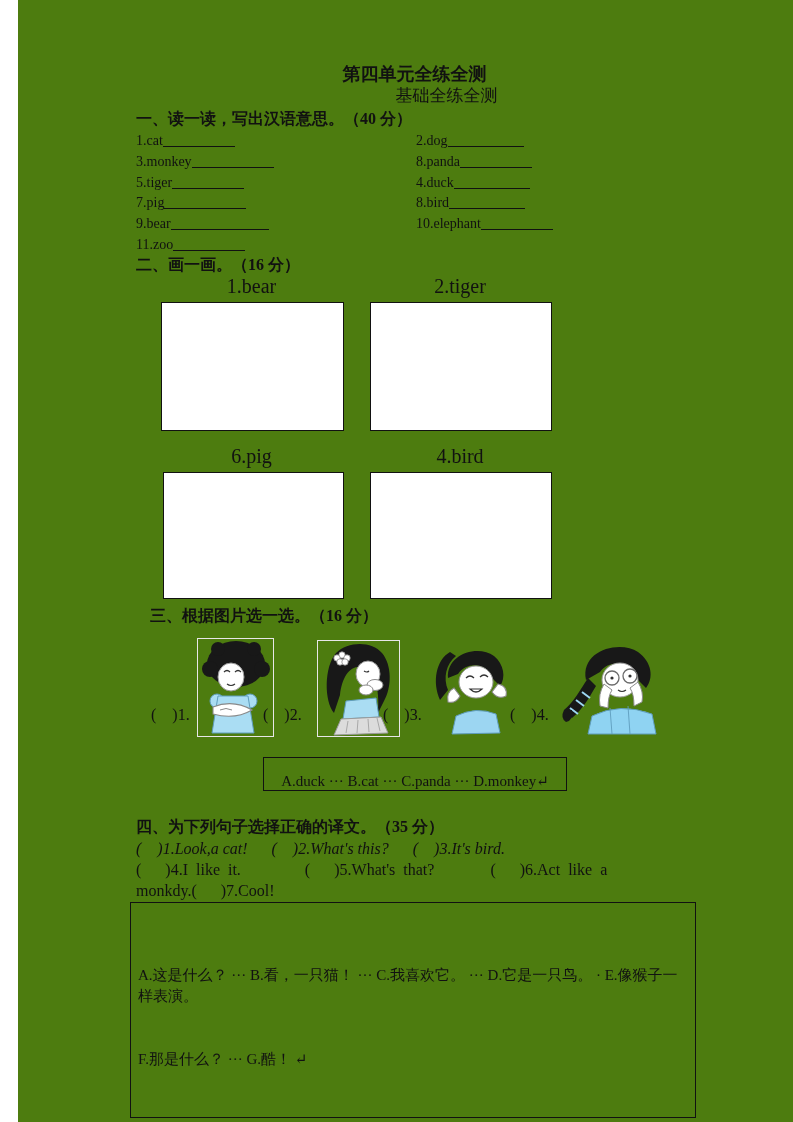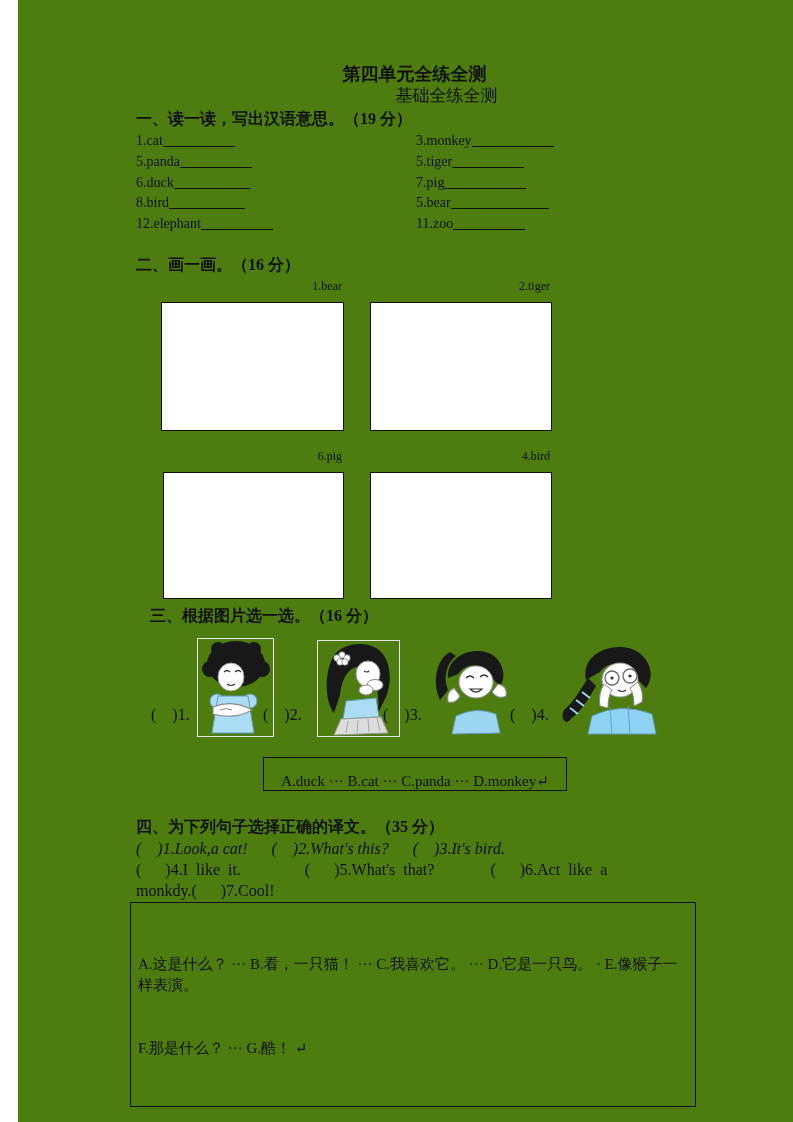--- a/index.html
+++ b/index.html
@@ -18,21 +18,21 @@
   .s1grid{
     top:130px;left:118px;width:474px;
     display:grid;grid-template-columns:280px 194px;grid-auto-rows:20.8px;
     font-size:14px;
   }
   .item{white-space:nowrap;}
   .blank{display:inline-block;width:72px;height:14px;border-bottom:1.4px solid #111;transform:translateY(2px);}
   .blank.w82{width:82px;}
   .blank.w98{width:98px;}
   .blank.w76{width:76px;}
-  .boxlabel{font-size:12px;text-align:right;line-height:18px;}
+  .boxlabel{font-size:20px;text-align:center;line-height:18px;}
   .bl1a{top:277px;left:143px;width:181px;}
   .bl1b{top:277px;left:352px;width:180px;}
   .bl2a{top:447px;left:143px;width:181px;}
   .bl2b{top:447px;left:352px;width:180px;}
   .drawbox{border:1.6px solid #111;background:#fff;}
   .db1{top:302px;left:143px;width:181px;height:127px;}
   .db2{top:302px;left:352px;width:180px;height:127px;}
   .db3{top:472px;left:145px;width:179px;height:125px;}
   .db4{top:472px;left:352px;width:180px;height:125px;}
   .piclabel{font-size:16px;white-space:pre;top:705px;line-height:20px;}
@@ -45,42 +45,43 @@
   .pic4{top:636px;left:540px;width:100px;height:100px;}
   .optbox1{
     top:757px;left:245px;width:302px;height:32px;border:1.4px solid #111;
     display:flex;align-items:flex-end;justify-content:center;
     font-size:15px;white-space:pre;
   }
   .s4line{font-size:16px;line-height:21px;white-space:pre;left:118px;width:562px;}
   .l1{top:838px;font-style:italic;} .l2{top:859px;} .l3{top:880px;}
   .optbox2{
     top:902px;left:112px;width:566px;border:1.6px solid #111;box-sizing:border-box;
-    padding:9px 7px 5px 7px;font-size:15px;line-height:21px;white-space:pre-wrap;
+    padding:20px 7px 5px 7px;font-size:15px;line-height:21px;white-space:pre-wrap;
   }
 </style>
 </head>
 <body>
 
 <div class="page">
 
   <div class="abs title">第四单元全练全测</div>
   <div class="abs subtitle">基础全练全测</div>
 
-  <div class="abs sechead s1h">一、读一读，写出汉语意思。（19 分）</div>
+  <div class="abs sechead s1h">一、读一读，写出汉语意思。（40 分）</div>
   <div class="abs s1grid">
     <span class="item"><span>1.cat</span><span class="blank"></span></span>
+    <span class="item"><span>2.dog</span><span class="blank w76"></span></span>
     <span class="item"><span>3.monkey</span><span class="blank w82"></span></span>
-    <span class="item"><span>5.panda</span><span class="blank"></span></span>
+    <span class="item"><span>8.panda</span><span class="blank"></span></span>
     <span class="item"><span>5.tiger</span><span class="blank"></span></span>
-    <span class="item"><span>6.duck</span><span class="blank w76"></span></span>
+    <span class="item"><span>4.duck</span><span class="blank w76"></span></span>
     <span class="item"><span>7.pig</span><span class="blank w82"></span></span>
     <span class="item"><span>8.bird</span><span class="blank w76"></span></span>
-    <span class="item"><span>5.bear</span><span class="blank w98"></span></span>
-    <span class="item"><span>12.elephant</span><span class="blank"></span></span>
+    <span class="item"><span>9.bear</span><span class="blank w98"></span></span>
+    <span class="item"><span>10.elephant</span><span class="blank"></span></span>
     <span class="item"><span>11.zoo</span><span class="blank"></span></span>
   </div>
 
   <div class="abs sechead s2h">二、画一画。（16 分）</div>
   <div class="abs boxlabel bl1a">1.bear</div>
   <div class="abs boxlabel bl1b">2.tiger</div>
   <div class="abs drawbox db1"></div>
   <div class="abs drawbox db2"></div>
   <div class="abs boxlabel bl2a">6.pig</div>
   <div class="abs boxlabel bl2b">4.bird</div>

